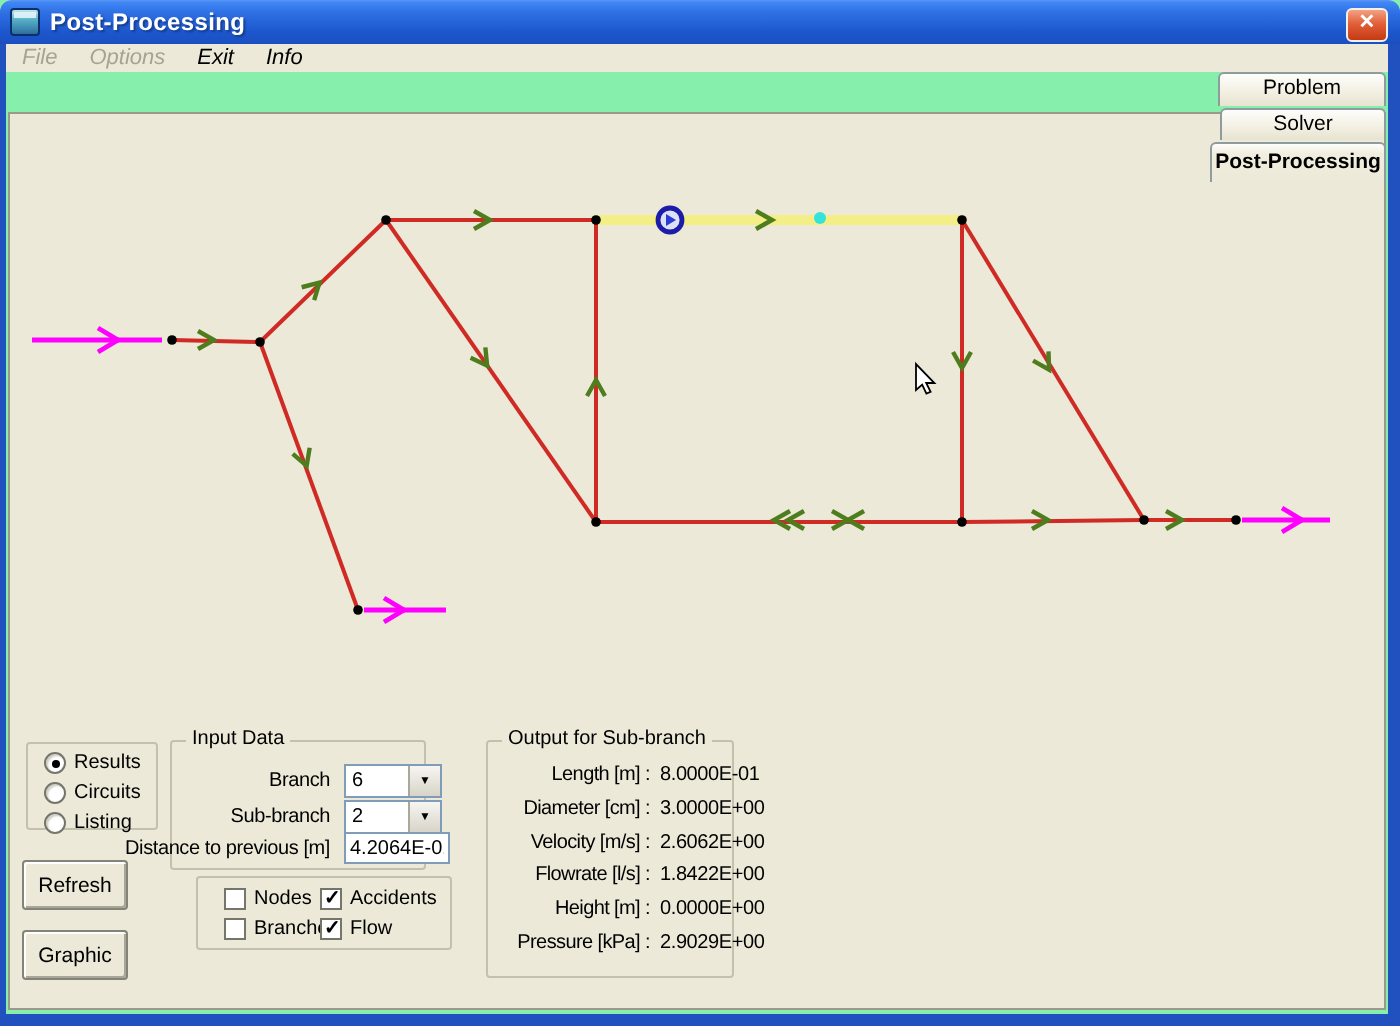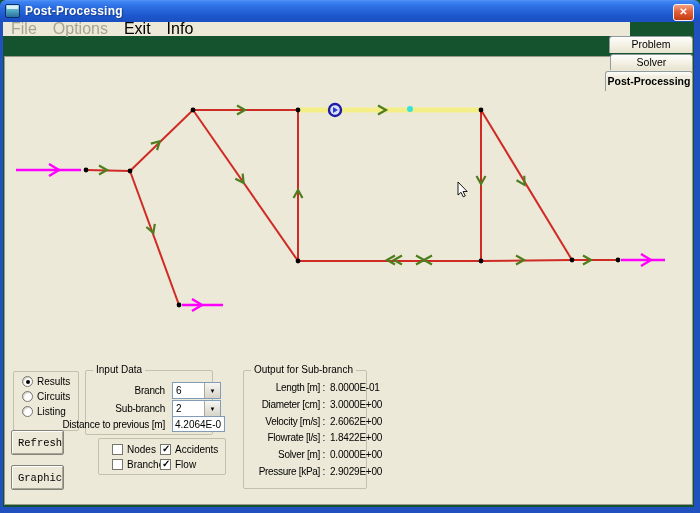--- a/index.html
+++ b/index.html
@@ -1,60 +1,60 @@
 <!DOCTYPE html>
 <html><head>
 <meta charset="utf-8">
 <style>
   html,body{margin:0;padding:0;background:#d8d8d8;}
   .window{position:relative;width:700px;height:513px;font-family:"Liberation Sans",sans-serif;
-          background:#14532d;overflow:hidden;}
+          background:#86efac;overflow:hidden;}
   
   .titlebar{position:absolute;left:0;top:0;width:700px;height:22px;
     background:linear-gradient(180deg,#5a96f5 0%,#3f86f5 6%,#2e6fe4 30%,#1d57cd 72%,#1a4fc0 100%);
     border-radius:6px 6px 0 0;display:flex;align-items:center;z-index:10;}
   .app-icon{width:13px;height:12px;margin-left:5px;border:1px solid #0c2f6b;border-radius:2px;
     background:linear-gradient(180deg,#bfe6ee 0%,#57b0c8 40%,#2d6f9e 100%);position:relative;}
   .app-icon::before{content:"";position:absolute;left:1px;top:1px;right:1px;height:3px;background:#e8f6fa;opacity:.85;}
   .titletext{color:#fff;font-weight:bold;font-size:12px;margin-left:5px;text-shadow:1px 1px 1px #173e8d;letter-spacing:.2px;}
   .close-btn{position:absolute;right:6px;top:4px;width:19px;height:15px;border-radius:3px;
     background:linear-gradient(180deg,#f3a183 0%,#e2603a 45%,#c43a12 100%);
     border:1px solid #f4f1ec;color:#fff;font-size:10px;font-weight:bold;line-height:13px;text-align:center;cursor:default;}
   .b-left,.b-right,.b-bottom{position:absolute;background:#2150bf;z-index:9;}
   .b-left{left:0;top:22px;width:3px;height:491px;}
   .b-right{right:0;top:22px;width:6px;height:491px;}
   .b-bottom{left:0;bottom:0;width:700px;height:6px;}
   
-  .menubar{position:absolute;left:3px;top:22px;width:627px;height:14px;background:#ECE9D8;
-    display:flex;align-items:center;font-size:16px;}
+  .menubar{position:absolute;left:3px;top:22px;width:691px;height:14px;background:#ECE9D8;
+    display:flex;align-items:center;font-size:11px;font-style:italic;}
   .mi{padding:0 8px;white-space:nowrap;}
   .mi.disabled{color:#a5a391;}
   
   .tabstrip{position:absolute;left:3px;top:36px;width:691px;height:21px;display:flex;align-items:flex-end;
     padding-left:5px;box-sizing:border-box;z-index:3;flex-direction:column;}
   .tab{box-sizing:border-box;height:17px;line-height:15px;text-align:center;font-size:10.5px;
     background:linear-gradient(180deg,#fdfdfb 0%,#f2efe1 60%,#e6e3d0 100%);
     border:1px solid #8f9b9c;border-bottom:none;border-radius:3px 3px 0 0;margin-right:1px;margin-bottom:1px;}
   .tab.active{height:21px;line-height:19px;font-weight:bold;margin-bottom:0;
     background:linear-gradient(180deg,#fefefb 0%,#f1eee0 25%,#ece9d8 100%);}
   .tab.t1{width:84px}.tab.t2{width:83px}.tab.t3{width:88px}
   
   .tabpage{position:absolute;left:4px;top:56px;width:689px;height:449px;background:#ECE9D8;
     border:1px solid #9b998a;box-sizing:border-box;z-index:1;}
   #diagram{position:absolute;left:0;top:0;}
   
   .groupbox{position:absolute;border:1px solid #c3c0ae;border-radius:2px;box-sizing:border-box;}
   .gtitle{position:absolute;top:-7px;left:7px;background:#ECE9D8;padding:0 3px;font-size:10px;white-space:nowrap;}
-  .radio-group{left:8px;top:314px;width:66px;height:60px;}
+  .radio-group{left:8px;top:314px;width:66px;height:44px;}
   .radio{position:absolute;left:8px;display:flex;align-items:center;gap:4px;font-size:10px;cursor:default;}
   .rb{width:9px;height:9px;border-radius:50%;background:#fff;border:1px solid #75756a;
       box-shadow:inset 1px 1px 1px #cfcfc6;position:relative;flex:none;}
   .rb.checked::after{content:"";position:absolute;left:2.5px;top:2.5px;width:4px;height:4px;border-radius:50%;background:#000;}
   .btn{position:absolute;left:6px;width:53px;height:25px;background:#ECE9D8;border:1px solid #838378;
-    box-shadow:inset 1px 1px 0 #fff,inset -1px -1px 0 #a8a699;font-size:10.5px;font-family:Liberation Mono, monospace;border-radius:2px;text-align:right;}
+    box-shadow:inset 1px 1px 0 #fff,inset -1px -1px 0 #a8a699;font-size:10.5px;font-family:Liberation Sans, sans-serif;border-radius:2px;}
   .input-group{left:80px;top:313px;width:128px;height:65px;}
   .ilabel{position:absolute;right:47px;font-size:10px;white-space:nowrap;letter-spacing:-0.2px;}
   .combo{position:absolute;left:86px;width:49px;height:17px;background:#fff;border:1px solid #7f9db9;
     box-sizing:border-box;display:flex;}
   .combo-val{flex:1;font-size:10px;padding:2px 0 0 3px;}
   .combo-btn{width:15px;background:linear-gradient(180deg,#f6f5f2,#d8d4c8);border-left:1px solid #aaa89a;
     display:flex;align-items:center;justify-content:center;}
   .combo-arrow{font-size:6px;line-height:6px;}
   .field{position:absolute;left:86px;top:45px;width:53px;height:16px;background:#fff;border:1px solid #7f9db9;
     box-sizing:border-box;font-size:10px;padding:1px 2px;font-family:inherit;}
@@ -252,21 +252,21 @@
       </div>
       <div class="orow" style="top:45px">
         <span class="olabel">Velocity [m/s] :</span>
         <span class="ovalue">2.6062E+00</span>
       </div>
       <div class="orow" style="top:61px">
         <span class="olabel">Flowrate [l/s] :</span>
         <span class="ovalue">1.8422E+00</span>
       </div>
       <div class="orow" style="top:78px">
-        <span class="olabel">Solver [m] :</span>
+        <span class="olabel">Height [m] :</span>
         <span class="ovalue">0.0000E+00</span>
       </div>
       <div class="orow" style="top:95px">
         <span class="olabel">Pressure [kPa] :</span>
         <span class="ovalue">2.9029E+00</span>
       </div>
     </div>
 
   </div>
 </div>

